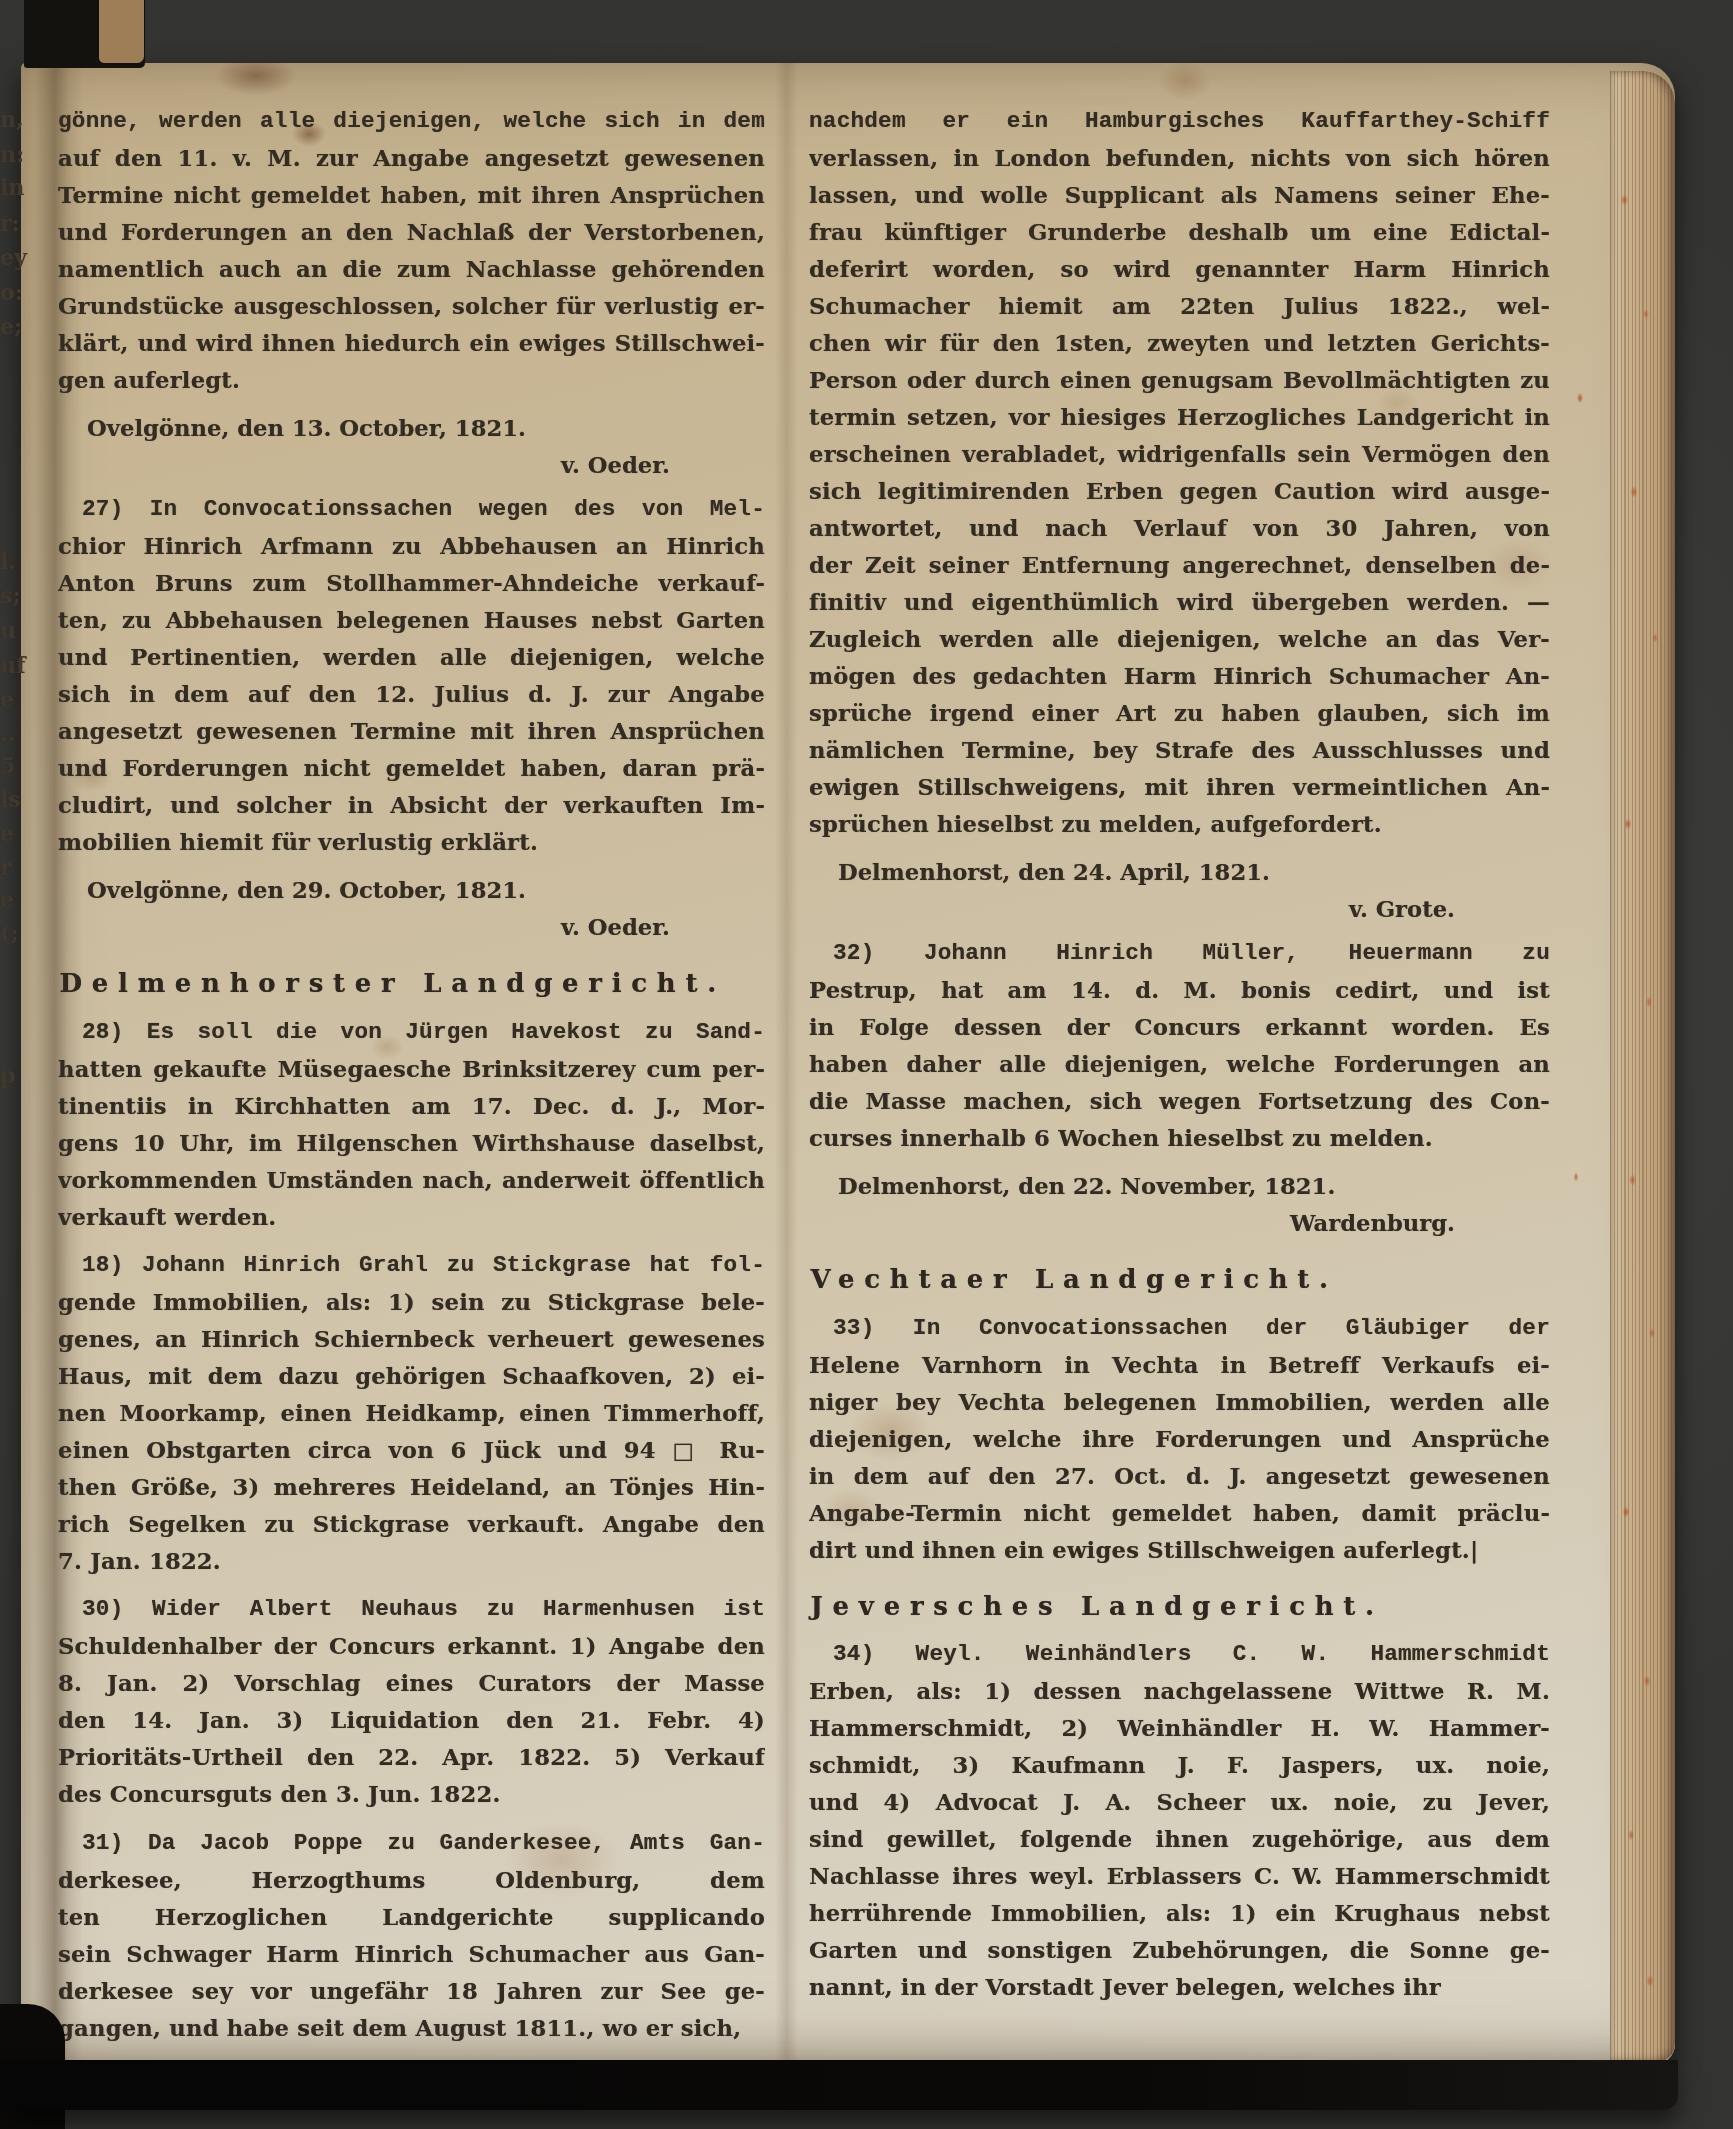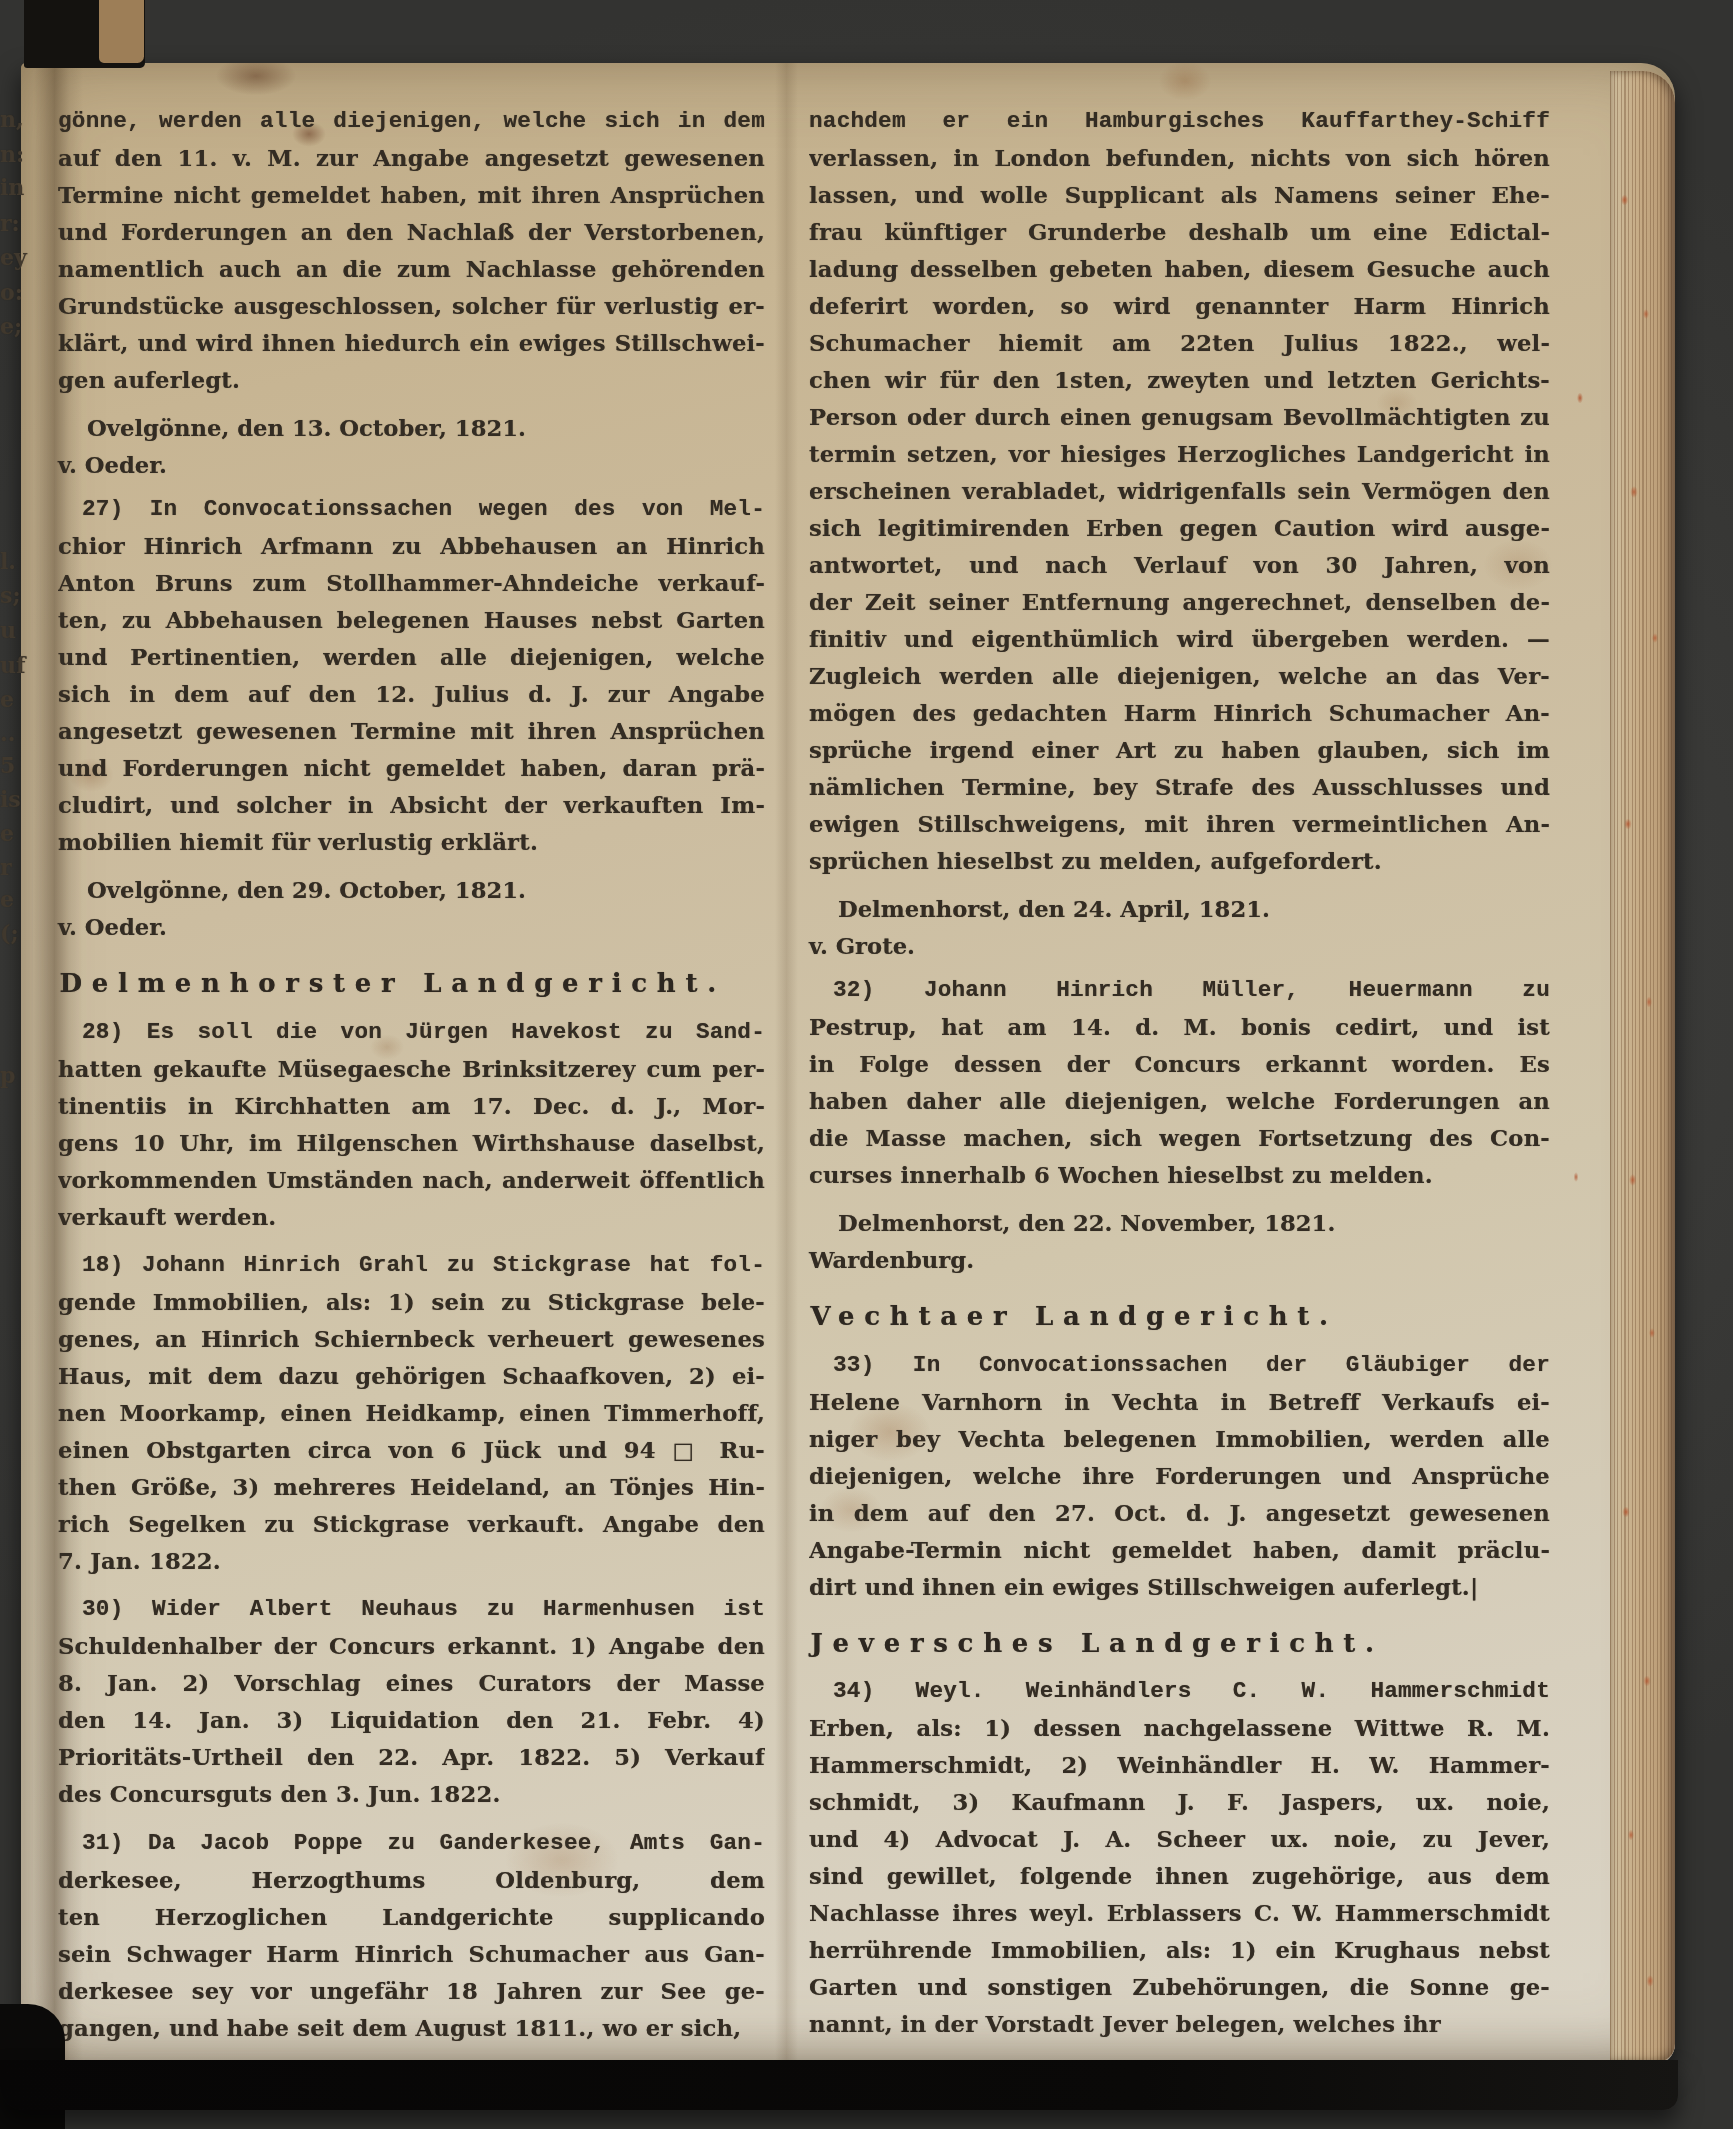--- a/index.html
+++ b/index.html
@@ -74,21 +74,21 @@
   }
   .line.last{text-align-last:left;}
   .para{margin:0 0 11.3px 0;}
   .para .line:first-child{text-indent:24px;font-family:Liberation Mono, monospace;}
   .para.noindent .line:first-child{text-indent:0;}
   .heading{
     height:37px;line-height:37px;font-size:26px;font-weight:700;letter-spacing:9.7px;
     margin:19.4px 0 11.3px 1.6px;color:#2d2720;text-shadow:0 0 0.8px rgba(45,38,26,.6);white-space:nowrap;
   }
   .dateline{height:37px;line-height:37px;font-size:22.7px;font-weight:700;text-indent:29px;text-shadow:0 0 0.8px rgba(52,42,28,.5);}
-  .signature{height:37px;line-height:37px;font-size:22.7px;font-weight:700;padding-right:95px;margin:0 0 6.5px 0;text-shadow:0 0 0.8px rgba(52,42,28,.5);}
+  .signature{height:37px;line-height:37px;font-size:22.7px;font-weight:700;text-align:right;padding-right:95px;margin:0 0 6.5px 0;text-shadow:0 0 0.8px rgba(52,42,28,.5);}
   
   .gutter{position:absolute;left:-21px;top:0;width:34px;height:100%;pointer-events:none;}
   .frag{position:absolute;left:0;width:32px;font-size:22px;font-weight:700;color:#40382d;line-height:1;text-shadow:0 0 0.8px rgba(52,42,28,.5);}
   
   .binding-black{position:absolute;left:24px;top:0;width:121px;height:68px;background:#14120f;border-radius:0 0 4.9px 3.2px;}
   .binding-marbled{
     position:absolute;left:99px;top:0;width:45px;height:63px;background:#9d7e57;border-radius:0 0 6.5px 4.9px;
     background-image:
       radial-gradient(5.7px 4.9px at 9.7px 14.6px, #3c2d1b, transparent 70%),
       radial-gradient(4.9px 4.9px at 27.5px 24px, #3c2d1b, transparent 70%),
@@ -198,21 +198,20 @@
         <div class="line">derkesee sey vor ungefähr 18 Jahren zur See ge-</div>
         <div class="line last">gangen, und habe seit dem August 1811., wo er sich,</div>
       </div>
     </div>
   <div class="col col-right">
       <div class="para noindent">
         <div class="line">nachdem er ein Hamburgisches Kauffarthey-Schiff</div>
         <div class="line">verlassen, in London befunden, nichts von sich hören</div>
         <div class="line">lassen, und wolle Supplicant als Namens seiner Ehe-</div>
         <div class="line">frau künftiger Grunderbe deshalb um eine Edictal-</div>
-        <div class="line">ladung desselben gebeten haben, diesem Gesuche auch</div>
         <div class="line">deferirt worden, so wird genannter Harm Hinrich</div>
         <div class="line">Schumacher hiemit am 22ten Julius 1822., wel-</div>
         <div class="line">chen wir für den 1sten, zweyten und letzten Gerichts-</div>
         <div class="line">Person oder durch einen genugsam Bevollmächtigten zu</div>
         <div class="line">termin setzen, vor hiesiges Herzogliches Landgericht in</div>
         <div class="line">erscheinen verabladet, widrigenfalls sein Vermögen den</div>
         <div class="line">sich legitimirenden Erben gegen Caution wird ausge-</div>
         <div class="line">antwortet, und nach Verlauf von 30 Jahren, von</div>
         <div class="line">der Zeit seiner Entfernung angerechnet, denselben de-</div>
         <div class="line">finitiv und eigenthümlich wird übergeben werden. —</div>

